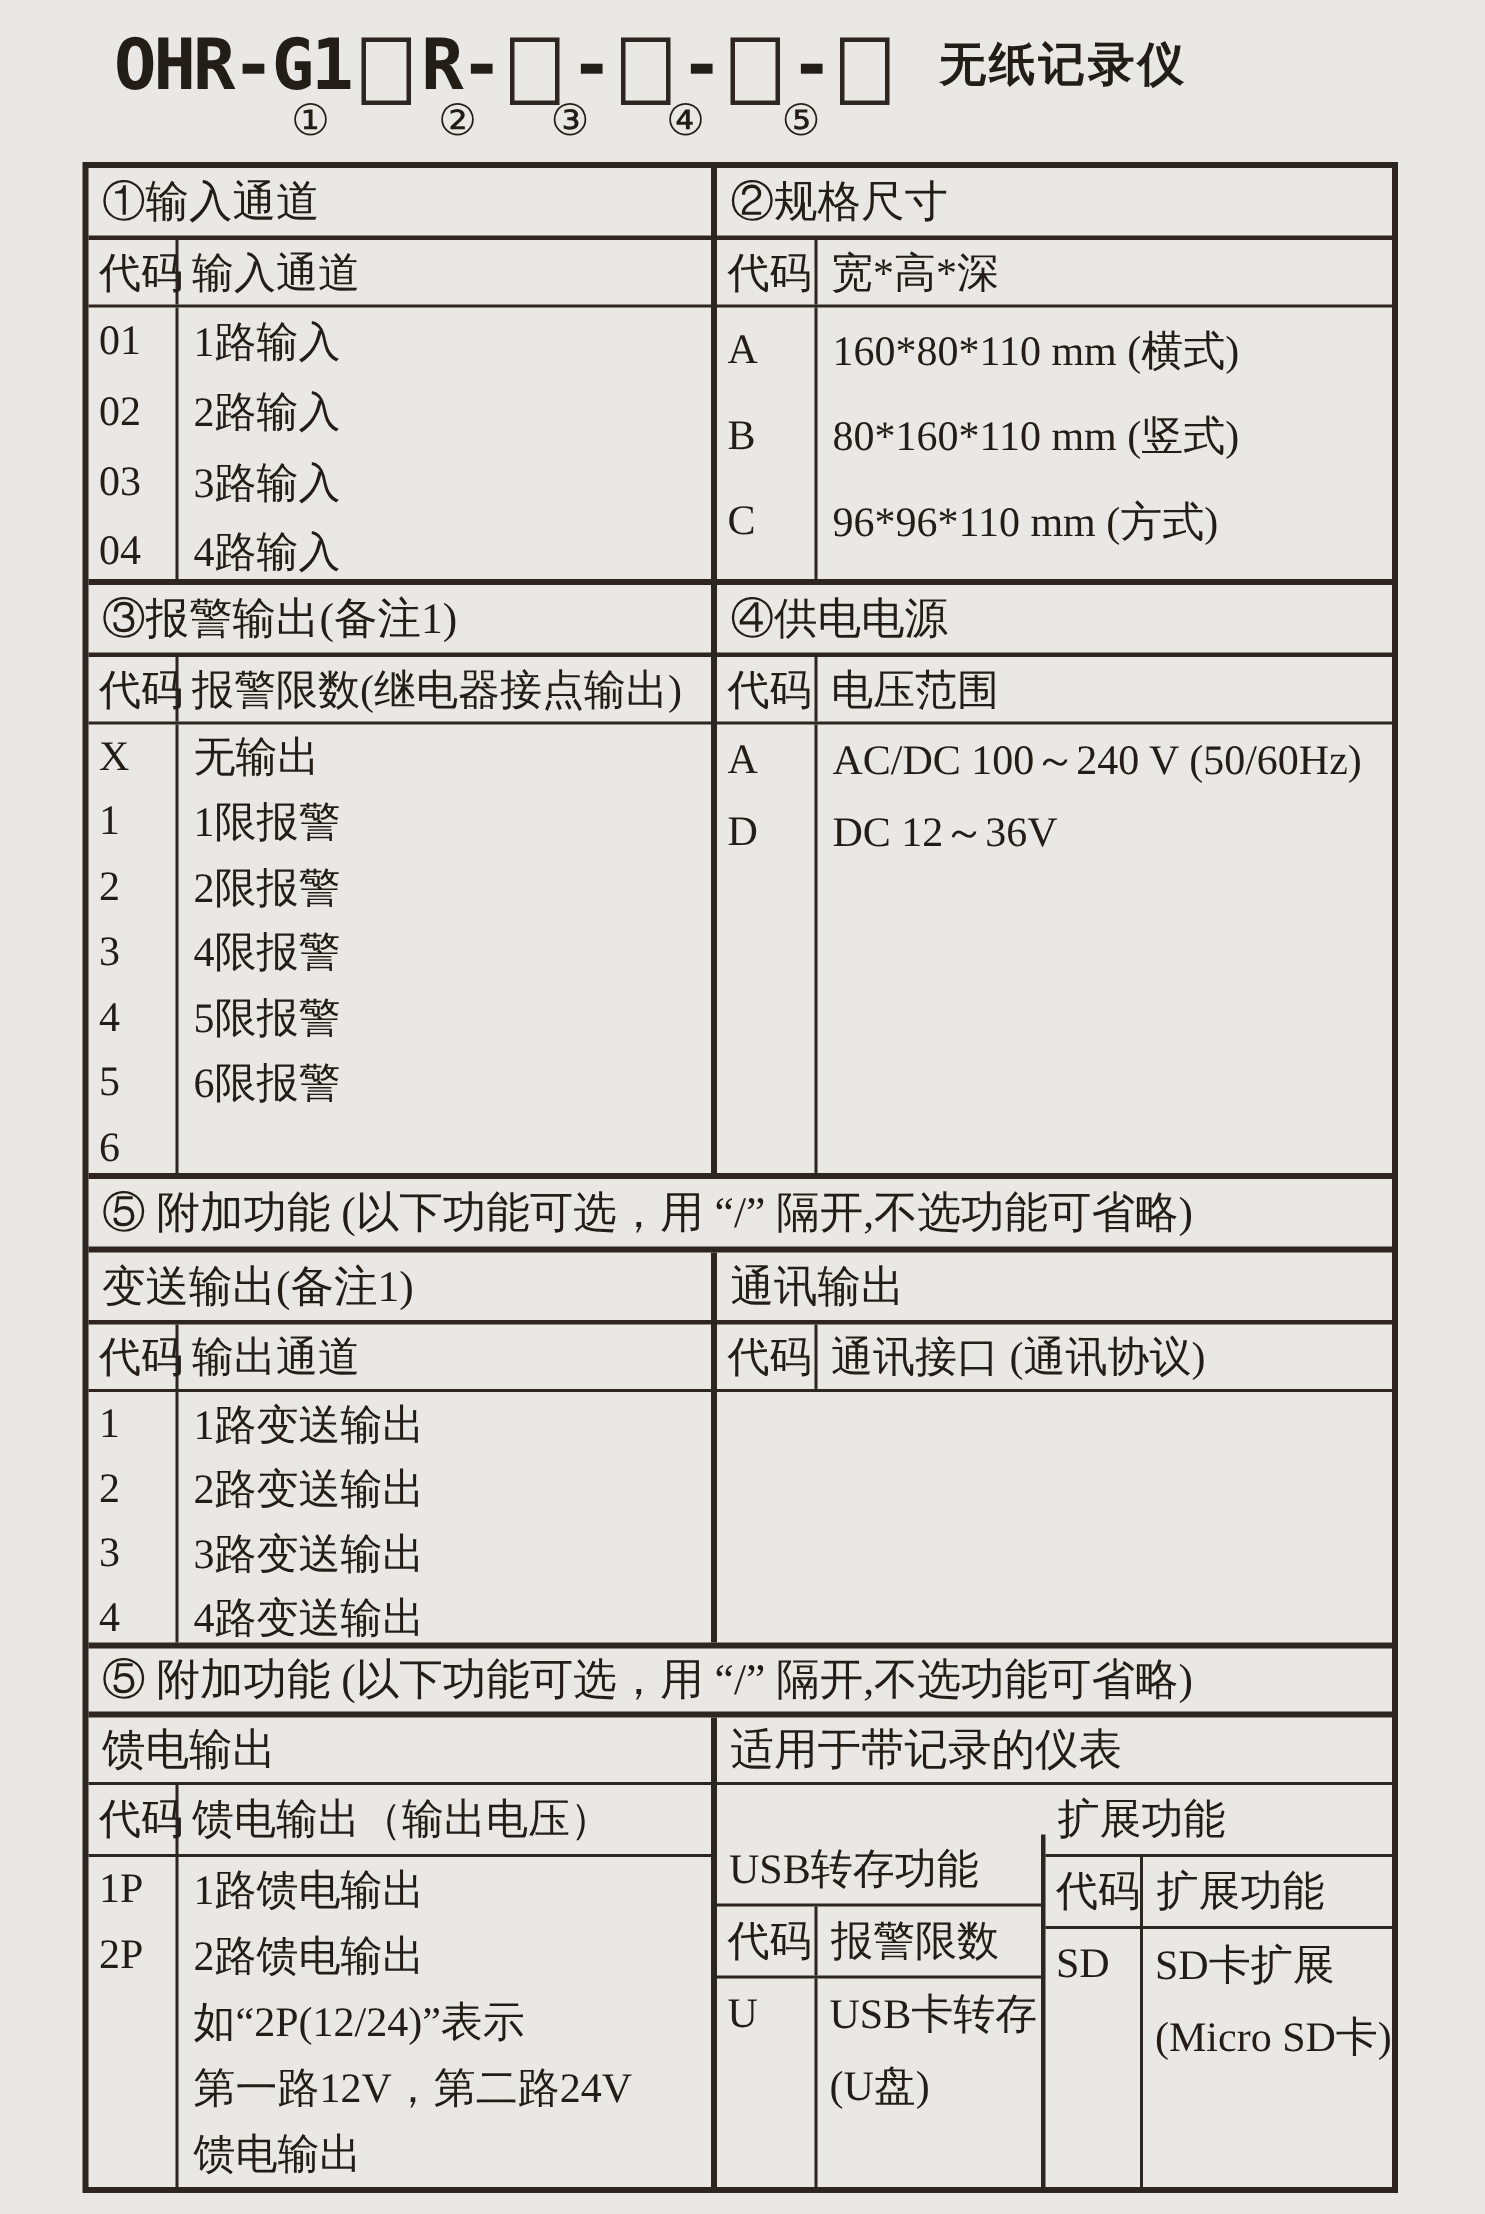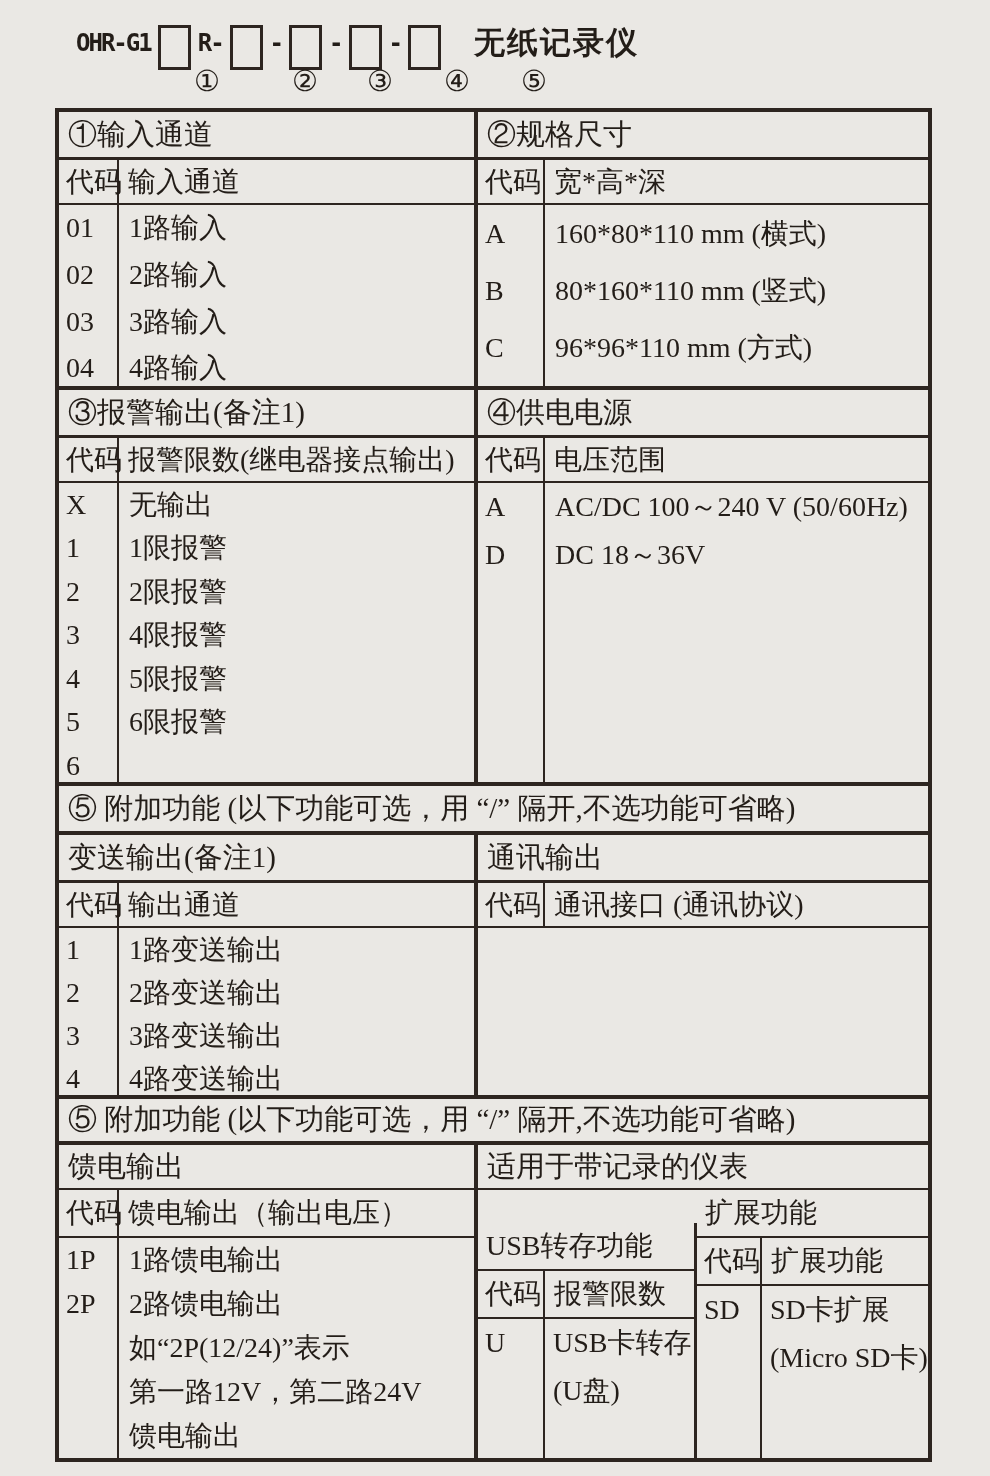--- a/index.html
+++ b/index.html
@@ -17,21 +17,21 @@
     font-size:28px;
     overflow:hidden;
   }
   
   .hdr{
     position:absolute;left:76px;top:16px;height:54px;
     display:flex;align-items:center;white-space:nowrap;
   }
   .model,.mseg{
     font-family:"DejaVu Sans Mono","Liberation Mono",monospace;
-    font-weight:bold;font-size:24px;letter-spacing:-2px;
+    font-weight:bold;font-size:47px;letter-spacing:-2px;
   }
   .model{margin-right:4px;}
   .mseg{margin:0 4px;}
   .obox{
     width:33px;height:45px;border:3px solid var(--bd);
     margin:8px 3px 0 3px;flex:0 0 auto;background:transparent;
   }
   .product{
     font-family:"Liberation Sans","DejaVu Sans",sans-serif;
     font-weight:bold;font-size:31px;letter-spacing:2px;margin-left:30px;
@@ -190,21 +190,21 @@
         <div class="code-h cwR">代码</div>
         <div class="desc-h">电压范围</div>
       </div>
       <div class="data">
         <div class="code-c cwR">
           <div class="cell rb2r">A</div>
           <div class="cell rb2r">D</div>
         </div>
         <div class="desc-c">
           <div class="cell rb2r">AC/DC 100～240 V (50/60Hz)</div>
-          <div class="cell rb2r">DC 18～36V</div>
+          <div class="cell rb2r">DC 12～36V</div>
         </div>
       </div>
     </div>
   </div>
 
   <div class="note-row" style="height:49px">⑤ 附加功能 (以下功能可选，用 “/” 隔开,不选功能可省略)</div>
 
   <div class="band" style="height:264px">
     <div class="half l">
       <div class="t-row">变送输出(备注1)</div>

